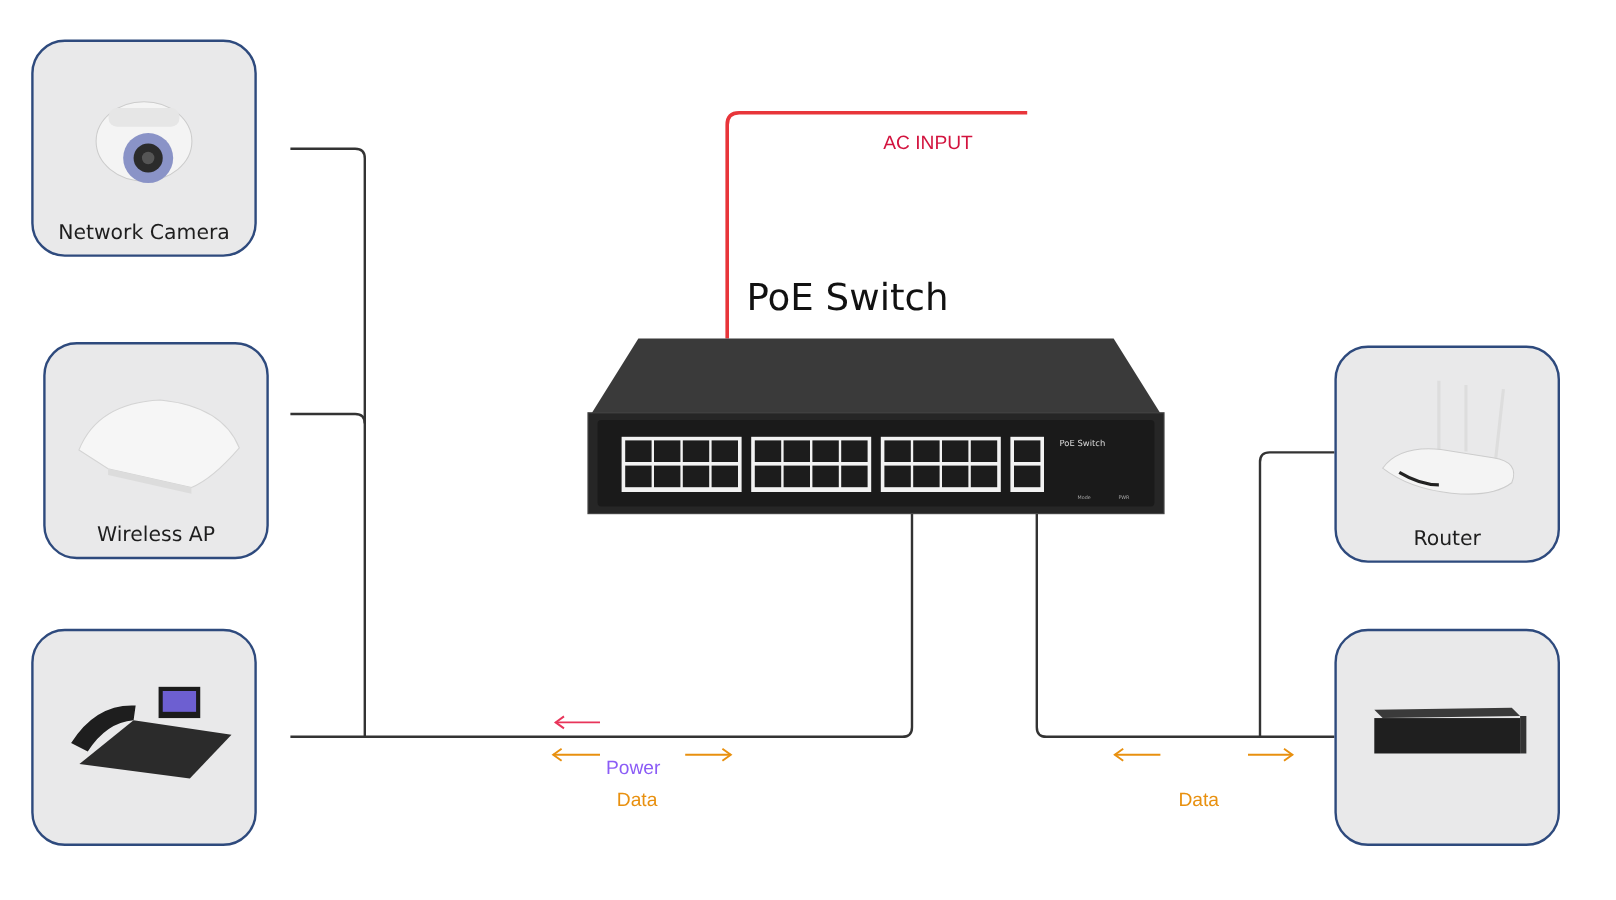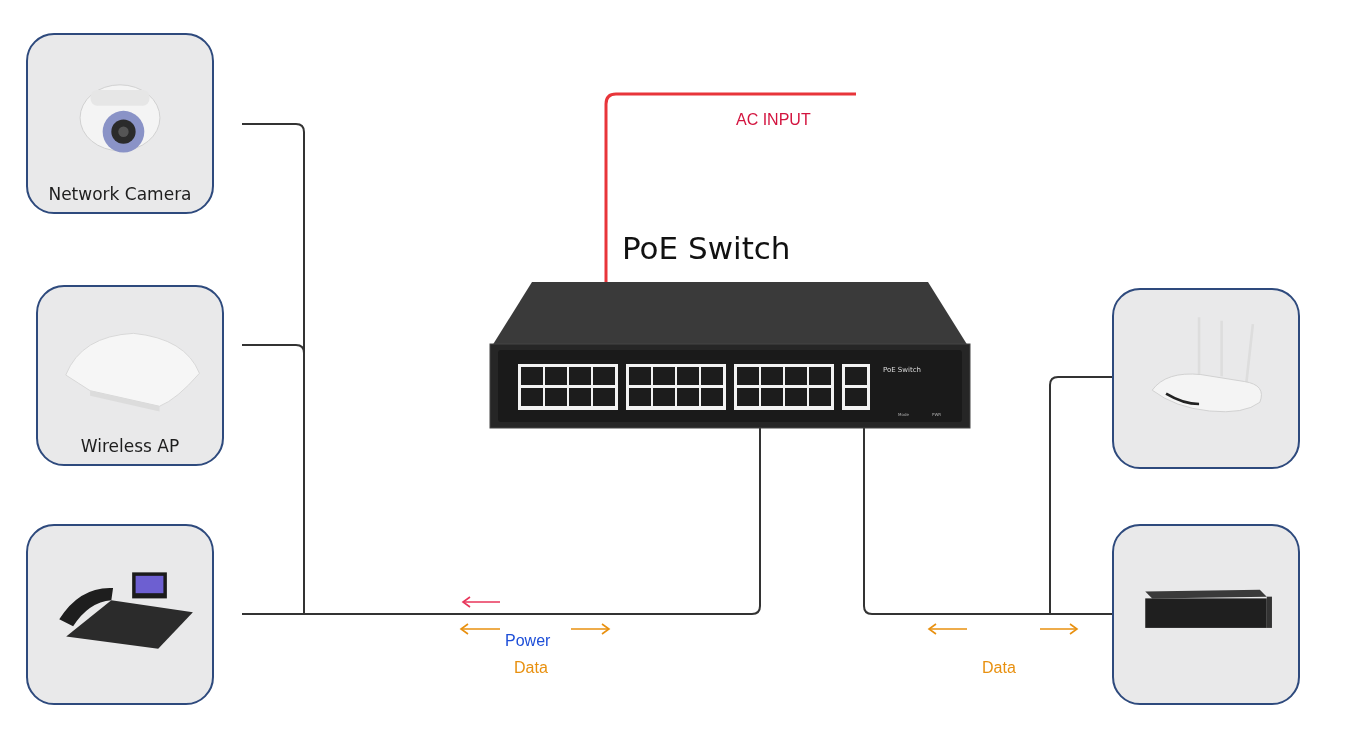--- a/index.html
+++ b/index.html
@@ -45,21 +45,21 @@
   <g stroke="#e8900f" stroke-width="1.6" fill="none">
     <line x1="929" y1="629" x2="967" y2="629"></line>
       <polyline points="936,624 929,629 936,634"></polyline>
     <line x1="1040" y1="629" x2="1077" y2="629"></line>
       <polyline points="1070,624 1077,629 1070,634"></polyline>
   </g>
 </svg>
 
 <div class="lbl" style="left:736px;top:73px;color:#d3143f;">AC INPUT</div>
 <div class="switch-title">PoE Switch</div>
-<div class="lbl" style="left:505px;top:594px;color:#1d4ed8;">Power</div>
+<div class="lbl" style="left:505px;top:594px;color:#8b5cf6;">Power</div>
 <div class="lbl" style="left:514px;top:621px;color:#e8900f;">Data</div>
 <div class="lbl" style="left:982px;top:621px;color:#e8900f;">Data</div>
 
 <svg id="switch" viewBox="0 0 484 150">
   <polygon points="44,2 440,2 480,66 4,66" fill="#3a3a3a"></polygon>
   <rect x="2" y="64" width="480" height="84" fill="#262626" stroke="#444"></rect>
   <rect x="10" y="70" width="464" height="72" rx="3" fill="#1a1a1a"></rect>
   <g id="ports">
       <rect x="30" y="84" width="100" height="46" fill="#f2f2f2"></rect>
       <rect x="33" y="87" width="22" height="18" fill="#1c1c1c"></rect>
@@ -124,20 +124,21 @@
 </div>
 
 <div class="device-card" style="left:1112px;top:288px;">
   <svg class="device-img" viewBox="0 0 212 150">
     <line x1="98" y1="20" x2="98" y2="88" stroke="#ddd" stroke-width="3"></line>
     <line x1="124" y1="24" x2="124" y2="88" stroke="#ddd" stroke-width="3"></line>
     <line x1="160" y1="28" x2="152" y2="100" stroke="#ddd" stroke-width="3"></line>
     <path d="M44 104 Q60 82 100 86 L150 94 Q176 98 168 118 Q150 132 110 128 Q70 124 44 104 Z" fill="#f4f4f4" stroke="#ccc"></path>
     <path d="M60 108 Q80 120 98 120" stroke="#222" stroke-width="3" fill="none"></path>
   </svg>
+  <div class="device-label">Router</div>
 </div>
 <div class="device-card" style="left:1112px;top:524px;">
   <svg class="device-img" viewBox="0 0 212 150">
     <polygon points="36,64 168,62 176,70 44,72" fill="#3a3a3a"></polygon>
     <rect x="36" y="72" width="140" height="34" fill="#1f1f1f"></rect>
     <rect x="176" y="70" width="6" height="36" fill="#333"></rect>
   </svg>
 </div>
 
 </body></html>

